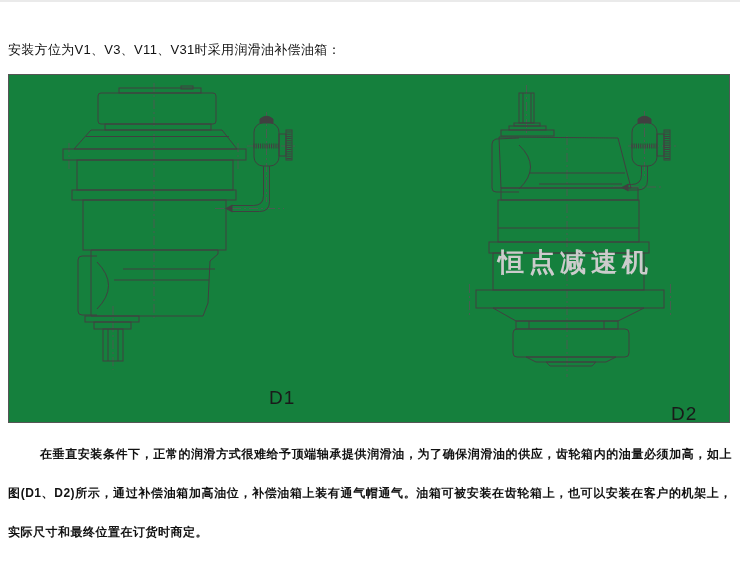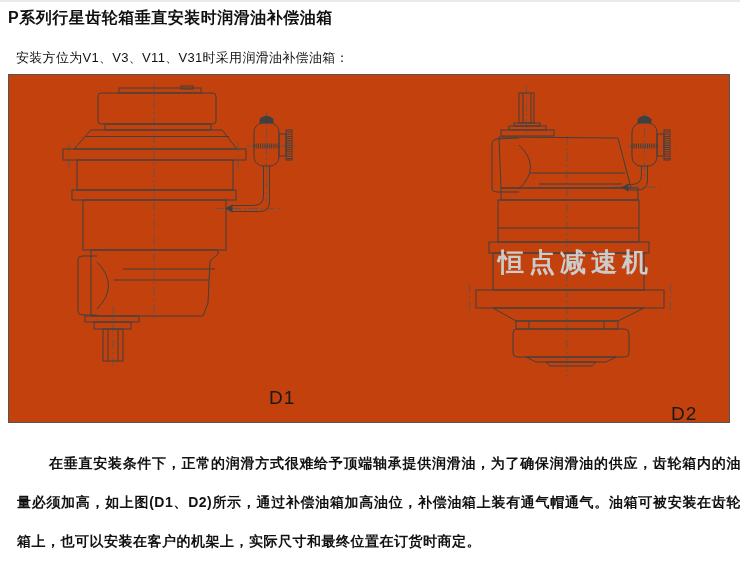--- a/index.html
+++ b/index.html
@@ -2,40 +2,39 @@
 <html><head>
 <meta charset="utf-8">
 <style>
   html,body{margin:0;padding:0;background:#fff;}
   body{width:740px;height:561px;position:relative;overflow:hidden;
        font-family:"Liberation Sans","DejaVu Sans",sans-serif;color:#111;
        border-top:2px solid #eaeaea;box-sizing:border-box;}
   .page{position:absolute;inset:0;}
   .title{position:absolute;left:8px;top:6px;margin:0;font-size:16px;font-weight:bold;
          letter-spacing:.5px;color:#111;}
-  .subtitle{position:absolute;left:8px;top:39px;margin:8px;font-size:13px;font-weight:400;
+  .subtitle{position:absolute;left:8px;top:39px;margin:0;font-size:13px;font-weight:400;
             letter-spacing:.3px;color:#111;}
   .figure-box{position:absolute;left:8px;top:72px;width:720px;height:347px;
-              border:1px solid #555;background:#c2410c;}
+              border:1px solid #555;background:#15803d;}
   .figure-box svg{position:absolute;left:0;top:0;}
   .watermark{position:absolute;left:489px;top:170px;font-size:26px;letter-spacing:5px;
              color:#cccccc;font-weight:bold;white-space:nowrap;user-select:none;}
   .fig-label{position:absolute;font-size:19px;color:#1a1a1a;letter-spacing:1px;}
   .fig-label.d1{left:260px;top:312px;text-align:right;}
   .fig-label.d2{left:662px;top:328px;}
-  .description{position:absolute;left:8px;top:433px;width:724px;margin:9px;
-               font-size:14px;font-weight:bold;line-height:39px;text-align:justify;
+  .description{position:absolute;left:8px;top:433px;width:724px;margin:0;
+               font-size:12px;font-weight:bold;line-height:39px;text-align:justify;
                text-indent:32px;letter-spacing:.5px;color:#111;}
 </style>
 </head>
 <body>
 
 <div class="page">
 
-  <h1 class="title">P系列行星齿轮箱垂直安装时润滑油补偿油箱</h1>
   <p class="subtitle">安装方位为V1、V3、V11、V31时采用润滑油补偿油箱：</p>
 
   <div class="figure-box">
     <svg width="720" height="347" viewBox="8 72 720 347" fill="none" stroke="#404040" stroke-width="1">
 
       <g>
 
         <g stroke="#555" stroke-width="0.8" stroke-dasharray="9 3 2 3">
           <line x1="153" y1="80" x2="153" y2="316"></line>
           <line x1="112" y1="303" x2="112" y2="367"></line>

